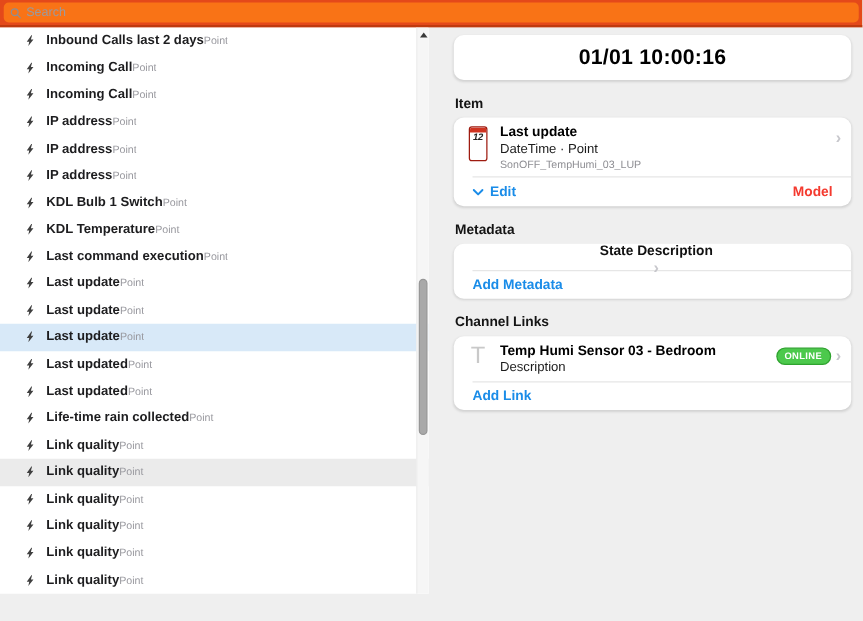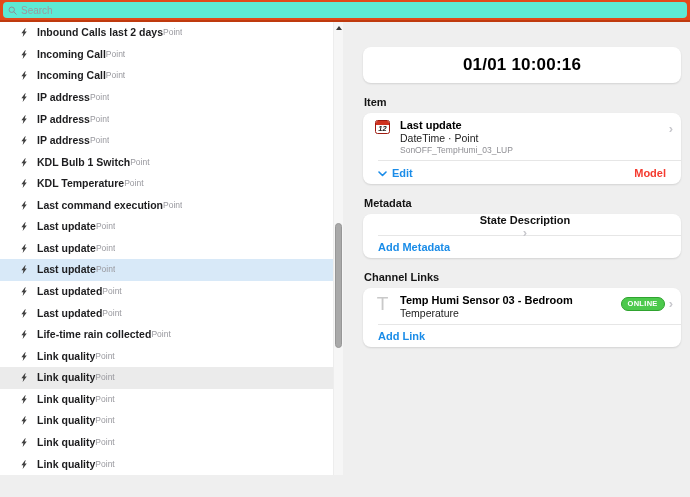--- a/index.html
+++ b/index.html
@@ -8,21 +8,21 @@
 
   
   .navbar { background:#e4491a; }
   .navbar-top { height:22px; display:flex; align-items:center; position:relative; }
   .back-button { display:flex; align-items:center; gap:3px; margin-left:7px; color:#fff;
                  font-size:11px; font-weight:700; z-index:2; cursor:pointer; }
   .back-button svg { display:block; }
   .navbar-title { position:absolute; left:0; right:0; text-align:center; color:#fff;
                   font-size:11px; font-weight:700; }
   .subnav { padding:2px 3px; border-bottom:2px solid #bf3a0e; }
-  .searchbar { height:16px; background:#5eead4; border-radius:4px; display:flex; align-items:center;
+  .searchbar { height:16px; background:#f97316; border-radius:4px; display:flex; align-items:center;
                padding:0 5px; gap:4px; }
   .searchbar svg { flex:0 0 auto; display:block; }
   .searchbar input { flex:1; border:none; outline:none; font-size:10px; color:#333;
                      font-family:inherit; background:transparent; height:14px; }
   .searchbar input::placeholder { color:#9a9aa0; }
 
   
   .content { display:flex; height:453px; }
 
   
@@ -39,29 +39,29 @@
   
   .scrollbar { position:absolute; top:0; right:0; width:10px; height:100%;
                background:#f6f6f6; border-left:1px solid #ededed; }
   .scroll-up-arrow { position:absolute; top:4px; left:2px; width:0; height:0; cursor:pointer;
                      border-left:3px solid transparent; border-right:3px solid transparent;
                      border-bottom:4px solid #3a3a3a; }
   .scroll-thumb { position:absolute; top:201px; left:1px; width:7px; height:125px;
                   background:#a9a9a9; border-radius:4px; border:1px solid #979797; cursor:grab; }
 
   
-  .detail-pane { flex:1; background:#efefef; padding:25px 9px 0 20px; overflow:hidden; }
+  .detail-pane { flex:1; background:#efefef; padding:6px 9px 0 20px; overflow:hidden; }
   .card { background:#fff; border-radius:8px; box-shadow:0 1px 2px rgba(0,0,0,.12); }
   .datetime-card { height:36px; display:flex; align-items:center; justify-content:center;
                    font-size:17px; font-weight:600; color:#000; letter-spacing:.2px; }
   .section-label { font-size:11px; font-weight:700; color:#141414; margin:13px 0 5px 1px; }
 
   .media-row { display:flex; padding:6px 8px 5px 11px; cursor:pointer; }
   .media-icon-slot { width:17px; flex:0 0 auto; display:flex; justify-content:center; }
-  .calendar-icon { width:15px; height:14px; border:1.5px solid #9e1b10; border-radius:2.5px;
+  .calendar-icon { width:15px; height:28px; border:1.5px solid #9e1b10; border-radius:2.5px;
                    background:#fff; position:relative; overflow:hidden; margin-top:1px;font-style:italic; }
   .calendar-icon .cal-top { height:3.5px; background:#cf3320; }
   .calendar-icon .cal-num { display:block; text-align:center; font-size:7.5px; font-weight:700;
                             color:#222; line-height:8.5px; }
   .letter-t-icon { font-size:19px; font-weight:400; color:#c9c9c9; line-height:19px; }
   .media-texts { margin-left:9px; flex:1; overflow:hidden; }
   .m-title { font-size:11px; font-weight:700; color:#000; line-height:13px; white-space:nowrap; }
   .m-sub { font-size:10.5px; color:#1c1c1c; line-height:12px; }
   .m-note { font-size:8.5px; color:#8e8e93; line-height:10px; margin-top:1px; white-space:nowrap; }
   .media-right { display:flex; align-items:center; gap:4px; align-self:flex-start; margin-top:3px; }
@@ -347,21 +347,21 @@
     </div>
 
     <div class="section-label">Channel Links</div>
     <div class="card">
       <div class="media-row">
         <div class="media-icon-slot">
           <span class="letter-t-icon">T</span>
         </div>
         <div class="media-texts">
           <div class="m-title">Temp Humi Sensor 03 - Bedroom</div>
-          <div class="m-sub">Temperature</div>
+          <div class="m-sub">Description</div>
         </div>
         <div class="media-right">
           <span class="online-badge">ONLINE</span>
           <span class="chevron-right-icon">›</span>
         </div>
       </div>
       <div class="divider"></div>
       <div class="add-link">Add Link</div>
     </div>
 

